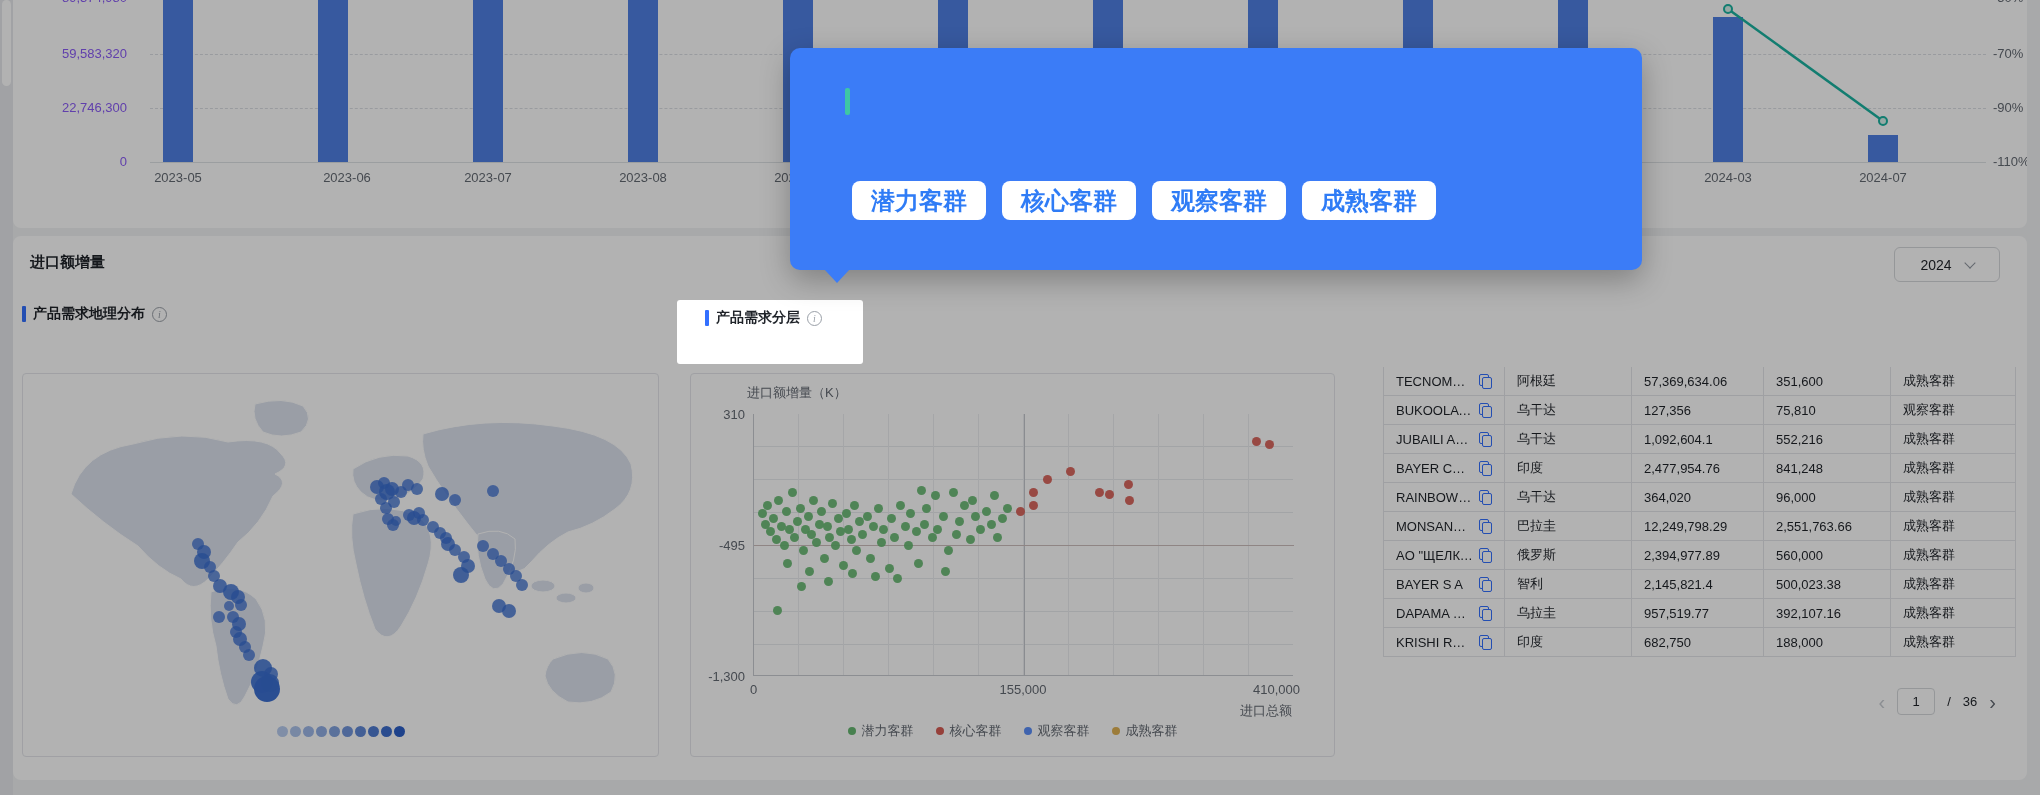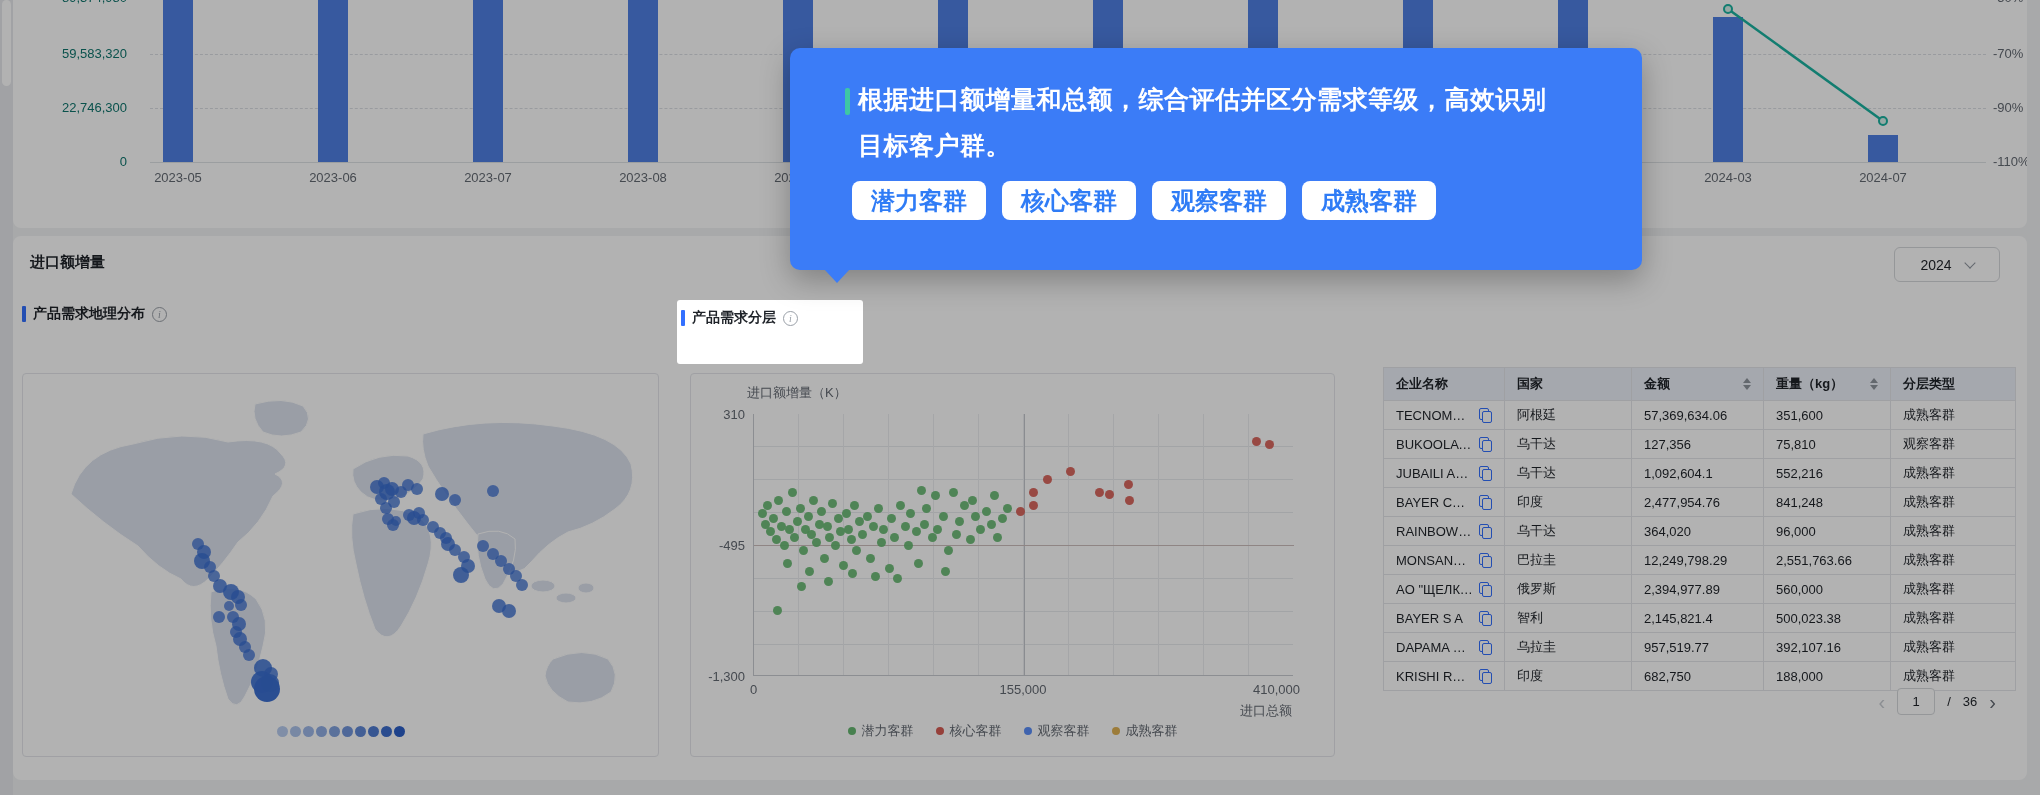--- a/index.html
+++ b/index.html
@@ -12,21 +12,21 @@
   .left-thumb { position:absolute; left:2px; top:0; width:9px; height:86px; background:#ffffff; border-radius:5px; }
 
   
   .card { position:absolute; background:#fff; border-radius:8px; }
   #top-card { left:13px; top:-6px; width:2014px; height:234px; overflow:hidden; border-radius:0 0 8px 8px; }
   #section-card { left:13px; top:236px; width:2014px; height:544px; }
 
   
   .grid-h { position:absolute; left:137px; width:1836px; border-top:1px dashed #dcdfe4; }
   .axis-base { position:absolute; left:137px; width:1836px; border-top:1px solid #dfe2e6; }
-  .ylab { position:absolute; left:6px; width:108px; text-align:right; font-size:13px; color:#0f766e; }
+  .ylab { position:absolute; left:6px; width:108px; text-align:right; font-size:13px; color:#8b5cf6; }
   .rlab { position:absolute; left:1980px; width:60px; text-align:left; font-size:13px; color:#646a73; }
   .bar { position:absolute; width:30px; background:#4f80e4; }
   .bar-lab { position:absolute; width:90px; text-align:center; font-size:13px; color:#646a73; top:176px; }
   svg.trend { position:absolute; left:0; top:6px; width:2014px; height:228px; pointer-events:none; }
 
   
   .sec-title { position:absolute; left:30px; top:253px; font-size:15px; font-weight:bold; color:#1f2329; }
   .year-select { position:absolute; left:1894px; top:247px; width:106px; height:35px; background:#fff;
     border:1px solid #d6d8db; border-radius:6px; display:flex; align-items:center; justify-content:center;
     gap:14px; font-size:14px; color:#1f2329; cursor:pointer; }
@@ -90,21 +90,21 @@
     align-items:center; gap:12px; font-size:13px; color:#1f2329; }
   .pg-prev { color:#c8ccd2; font-size:20px; line-height:20px; }
   .pg-next { color:#646a73; font-size:20px; line-height:20px; cursor:pointer; }
   .pg-box { width:38px; height:27px; border:1px solid #d6d8db; border-radius:4px; background:#fff;
     display:flex; align-items:center; justify-content:center; }
 
   
   #overlay { position:absolute; inset:0; background:rgba(0,0,0,0.30); z-index:40; }
   #spotlight { position:absolute; left:677px; top:300px; width:186px; height:64px; background:#fff;
     border-radius:3px; z-index:50; }
-  #spotlight .panel-title { left:4px; top:9px; }
+  #spotlight .panel-title { left:28px; top:9px; }
   #tooltip { position:absolute; left:790px; top:48px; width:852px; height:222px; background:#3b7cf7;
     border-radius:10px; z-index:60; box-shadow:0 10px 30px rgba(0,0,0,.28); }
   #tooltip .arrow { position:absolute; left:34px; bottom:-13px; width:0; height:0;
     border-left:13px solid transparent; border-right:13px solid transparent; border-top:14px solid #3b7cf7; }
   .tip-accent { position:absolute; left:55px; top:40px; width:5px; height:27px; background:#3ec7a4; border-radius:2px; }
   .tip-text { position:absolute; left:68px; top:28px; width:706px; font-size:25px; font-weight:bold;
     color:#fff; line-height:46px; letter-spacing:0.5px; }
   .tip-btns { position:absolute; left:62px; top:133px; display:flex; gap:16px; }
   .tip-btn { height:39px; padding:0 19px; background:#fff; border:none; border-radius:8px;
     font-family:inherit; font-size:24px; font-weight:bold; color:#2f7cf6; cursor:pointer; }
@@ -131,21 +131,21 @@
     <div id="right-axis">
         <div class="rlab" style="top: -4px;">-50%</div>
         <div class="rlab" style="top: 52px;">-70%</div>
         <div class="rlab" style="top: 106px;">-90%</div>
         <div class="rlab" style="top: 160px;">-110%</div>
       </div>
     <div id="bars">
         <div class="bar" style="left: 150px; top: -6px; height: 174px;"></div>
         <div class="bar-lab" style="left: 120px;">2023-05</div>
         <div class="bar" style="left: 305px; top: -6px; height: 174px;"></div>
-        <div class="bar-lab" style="left: 275px;">2023-06</div>
+        <div class="bar-lab" style="left: 289px;">2023-06</div>
         <div class="bar" style="left: 460px; top: -6px; height: 174px;"></div>
         <div class="bar-lab" style="left: 430px;">2023-07</div>
         <div class="bar" style="left: 615px; top: -6px; height: 174px;"></div>
         <div class="bar-lab" style="left: 585px;">2023-08</div>
         <div class="bar" style="left: 770px; top: -6px; height: 174px;"></div>
         <div class="bar-lab" style="left: 740px;">2023-09</div>
         <div class="bar" style="left: 925px; top: -6px; height: 174px;"></div>
         <div class="bar-lab" style="left: 895px;">2023-10</div>
         <div class="bar" style="left: 1080px; top: -6px; height: 174px;"></div>
         <div class="bar-lab" style="left: 1050px;">2023-11</div>
@@ -400,45 +400,20 @@
           <span>观察客群</span>
         </div>
         <div class="leg-item">
           <div class="leg-dot" style="background: rgb(224, 178, 84);"></div>
           <span>成熟客群</span>
         </div>
       </div>
   </div>
 
   <div id="table-wrap">
-    <div class="t-row t-head" id="t-head">
-        <div class="t-cell" style="width: 122px;">
-          <span>企业名称</span>
-        </div>
-        <div class="t-cell" style="width: 127px;">
-          <span>国家</span>
-        </div>
-        <div class="t-cell" style="width: 132px;">
-          <span>金额</span>
-          <span class="sorter">
-            <span class="car-up"></span>
-            <span class="car-dn"></span>
-          </span>
-        </div>
-        <div class="t-cell" style="width: 127px;">
-          <span>重量（kg）</span>
-          <span class="sorter">
-            <span class="car-up"></span>
-            <span class="car-dn"></span>
-          </span>
-        </div>
-        <div class="t-cell" style="width: 125px;">
-          <span>分层类型</span>
-        </div>
-      </div>
     <div class="t-body" id="t-body">
         <div class="t-row">
           <div class="t-cell" style="width: 122px; justify-content: space-between;">
             <span class="name-txt">TECNOMYL ...</span>
             <span class="copy-ic"></span>
           </div>
           <div class="t-cell" style="width: 127px;">
             <span class="">阿根廷</span>
           </div>
           <div class="t-cell" style="width: 132px;">
@@ -630,21 +605,20 @@
     <div class="panel-title" style="position:absolute;">
       <span class="blue-bar"></span>
       <span class="pt-text">产品需求分层</span>
       <span class="info-ic">i</span>
     </div>
   </div>
 
   <div id="tooltip">
     <div class="arrow"></div>
     <div class="tip-accent"></div>
-    <div class="tip-text">根据进口额增量和总额，综合评估并区分需求等级，高效识别目标客户群。</div>
     <div class="tip-btns" id="tip-btns">
         <button class="tip-btn">潜力客群</button>
         <button class="tip-btn">核心客群</button>
         <button class="tip-btn">观察客群</button>
         <button class="tip-btn">成熟客群</button>
       </div>
   </div>
 
 </div>
 

